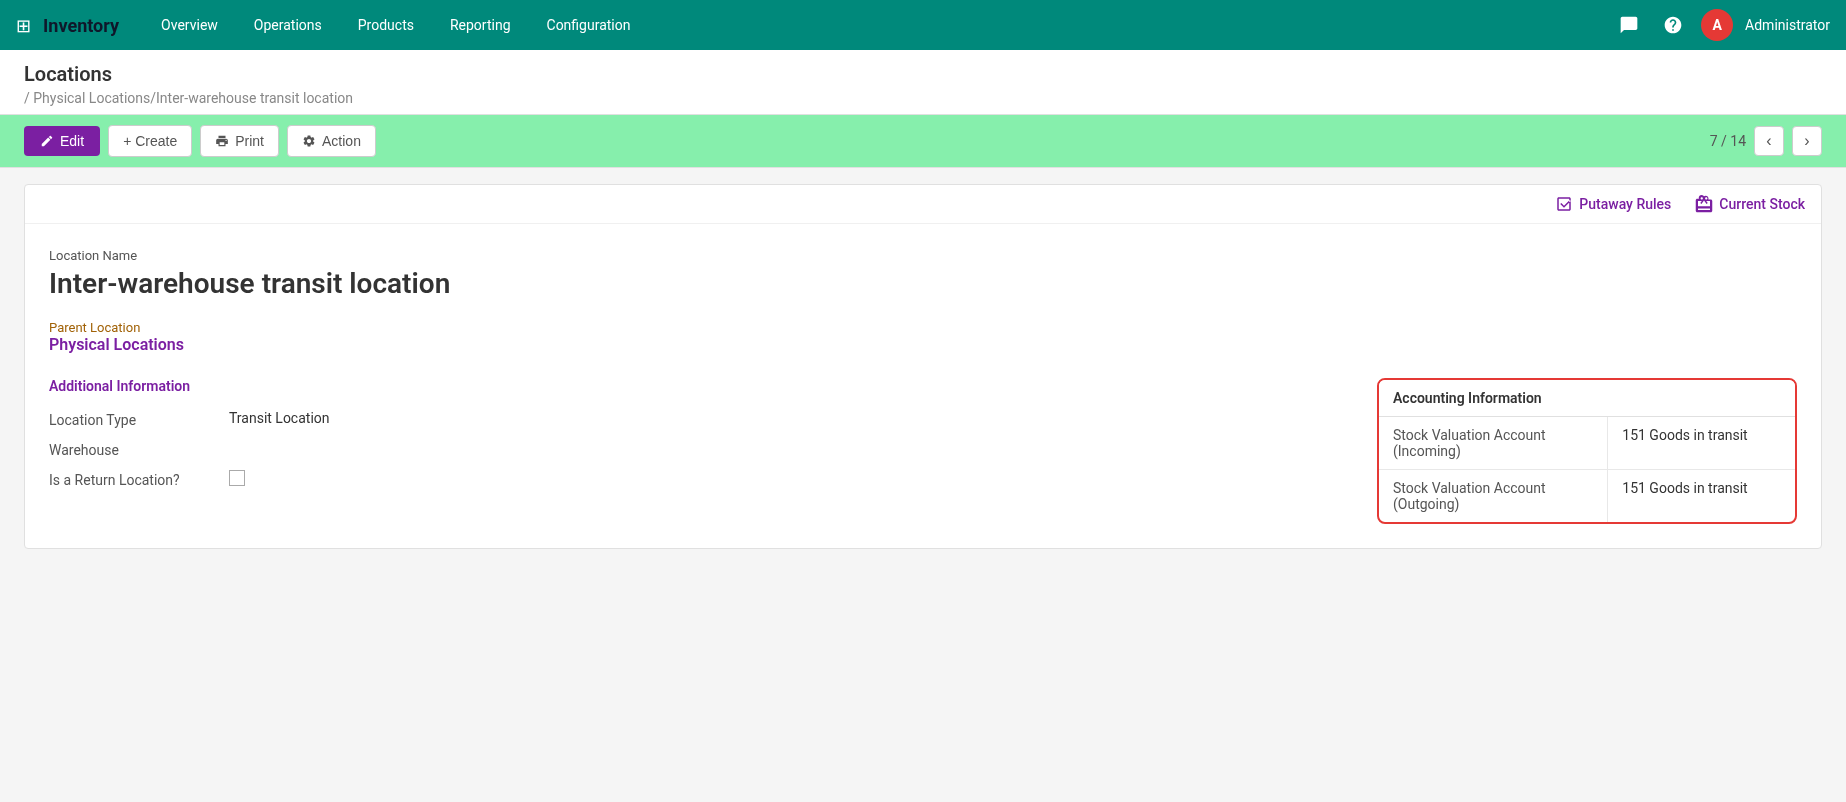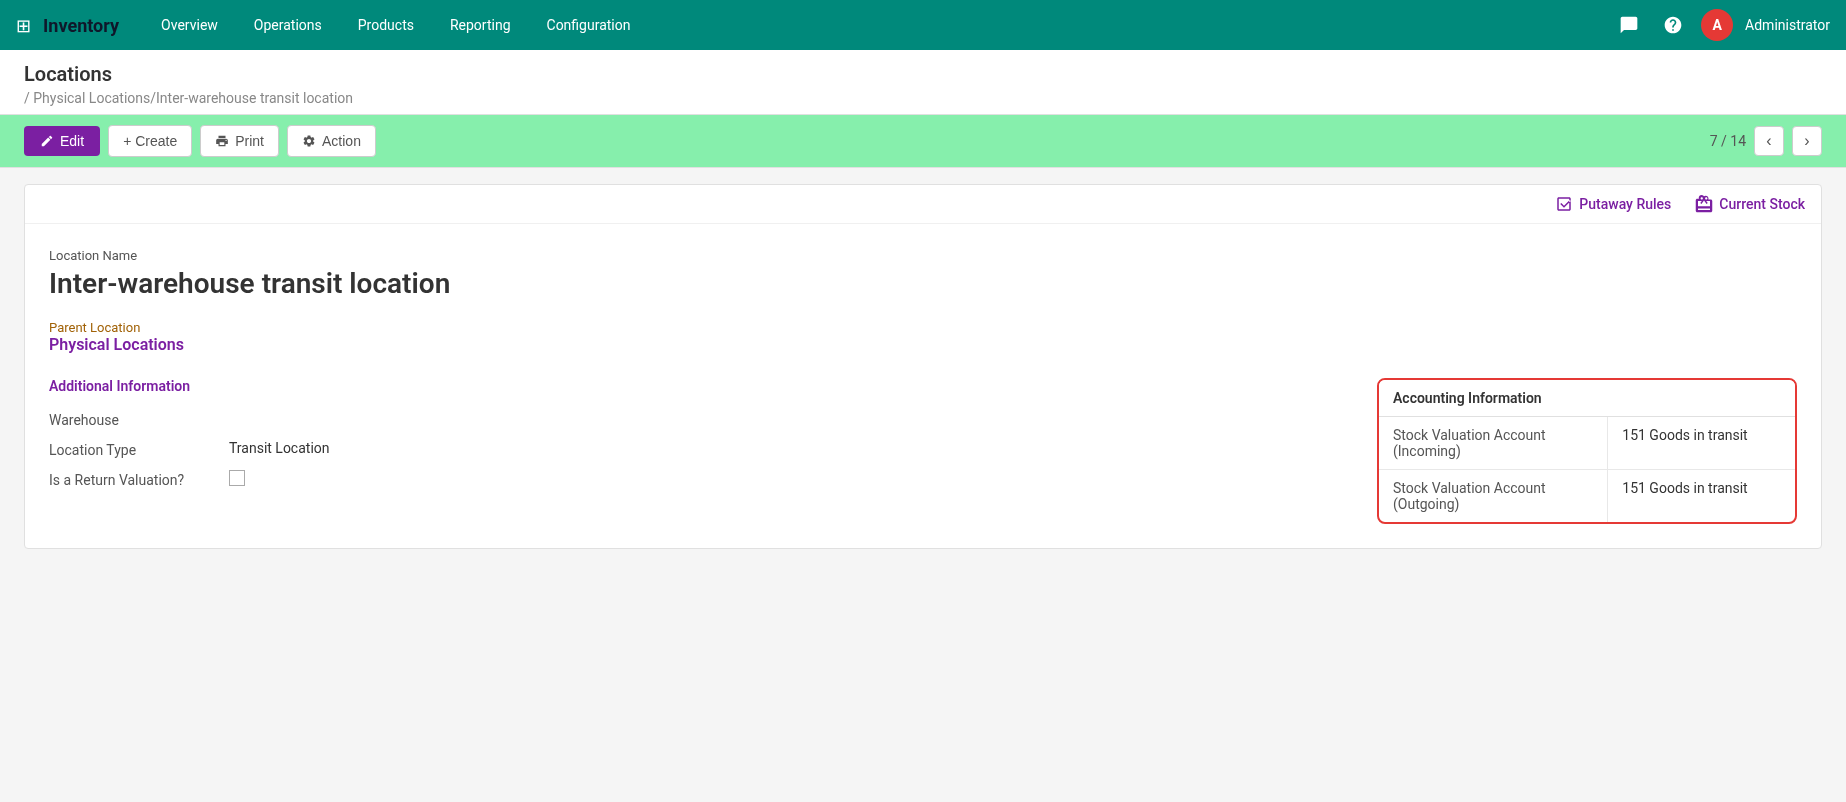--- a/index.html
+++ b/index.html
@@ -383,29 +383,29 @@
       <div class="field-group">
         <div class="parent-location-label">Parent Location</div>
         <div class="parent-location-value">Physical Locations</div>
       </div>
 
       <div class="two-col">
 
         <div class="col-left">
           <div class="section-title">Additional Information</div>
           <div class="form-row">
+            <div class="form-row-label">Location Type</div>
+            <div class="form-row-value">Transit Location</div>
+          </div>
+          <div class="form-row">
             <div class="form-row-label">Warehouse</div>
             <div class="form-row-value"></div>
           </div>
           <div class="form-row">
-            <div class="form-row-label">Location Type</div>
-            <div class="form-row-value">Transit Location</div>
-          </div>
-          <div class="form-row">
-            <div class="form-row-label">Is a Return Valuation?</div>
+            <div class="form-row-label">Is a Return Location?</div>
             <div class="form-row-value">
               <div class="checkbox-display"></div>
             </div>
           </div>
         </div>
 
         <div class="col-right">
           <div class="accounting-box">
             <div class="accounting-box-title">Accounting Information</div>
             <table class="accounting-table">

